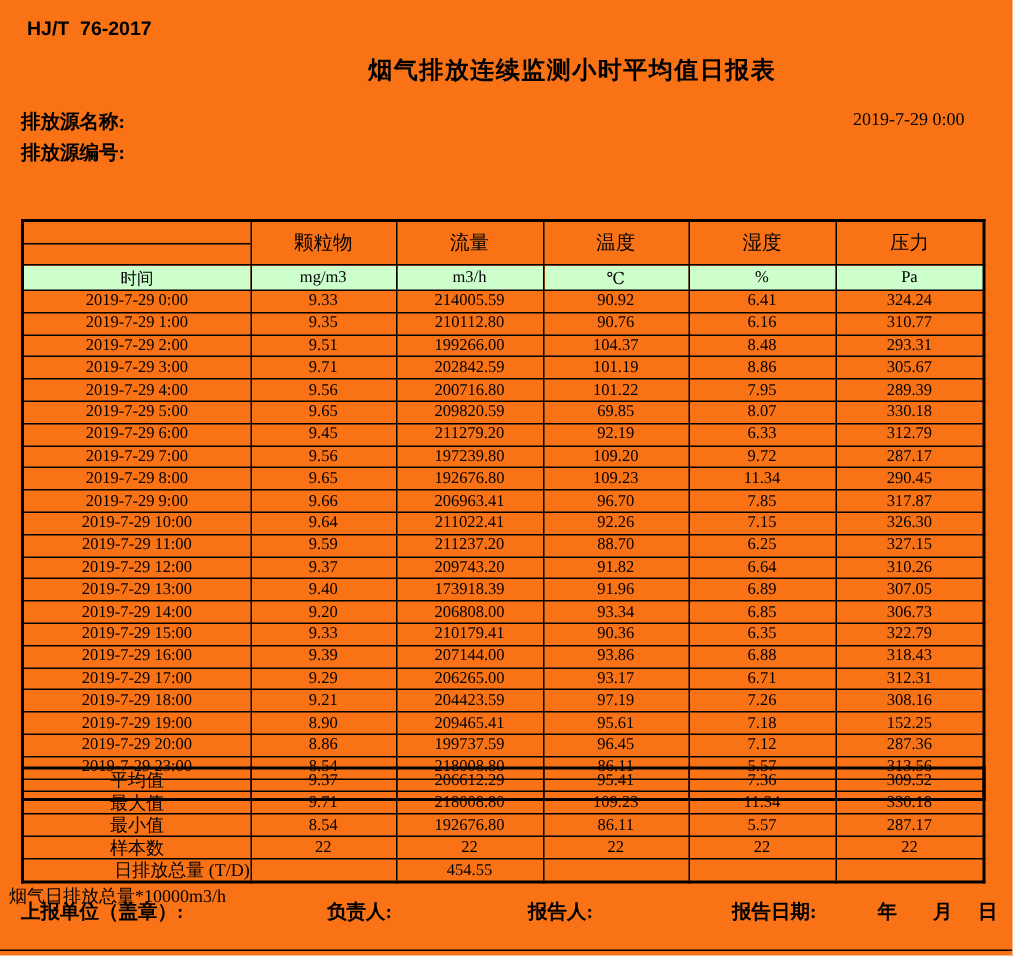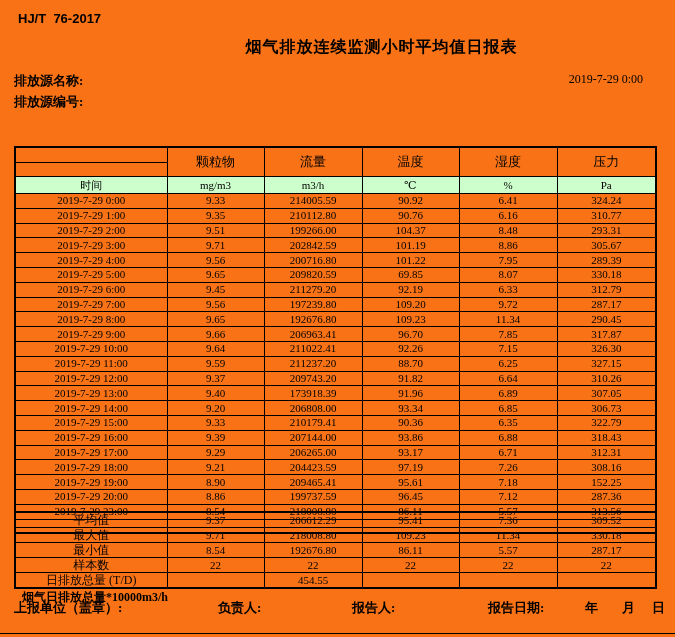--- a/index.html
+++ b/index.html
@@ -24,22 +24,22 @@
   .hrow1 th{height:28px;font-size:13px;}
   .splitcell{position:relative;}
   .splitline{position:absolute;left:0;top:0;width:100%;height:14px;border-bottom:1px solid #000;}
   .unitrow th{height:16px;font-size:11px;background:#ccffcc;}
   .unitrow th:first-child{font-size:11px;}
   tbody.rows td{height:13.8px;font-size:11px;line-height:11px;}
   .emptyrow td{height:12px;}
   .summary{top:511px;}
   .summary td{height:14px;font-size:11px;line-height:11px;}
   .summary td:first-child{font-size:12px;}
-  .summary tr:last-child td:first-child{text-align:center;}
-  .note{position:absolute;left:22px;top:589px;font-weight:bold;font-size:12px;}
+  .summary tr:last-child td:first-child{text-align:right;}
+  .note{position:absolute;left:6px;top:589px;font-weight:normal;font-size:12px;}
   .sign{position:absolute;left:0;top:599px;width:675px;height:18px;font-weight:bold;font-size:13px;}
   .sign span{position:absolute;top:0;white-space:nowrap;}
   .lbl-unit{left:14px;}
   .lbl-resp{left:218px;}
   .lbl-reporter{left:352px;}
   .lbl-date{left:488px;}
   .lbl-year{left:585px;}
   .lbl-month{left:622px;}
   .lbl-day{left:652px;}
   .bottomrule{position:absolute;left:0;top:633px;width:675px;border-top:1px solid #000;}

